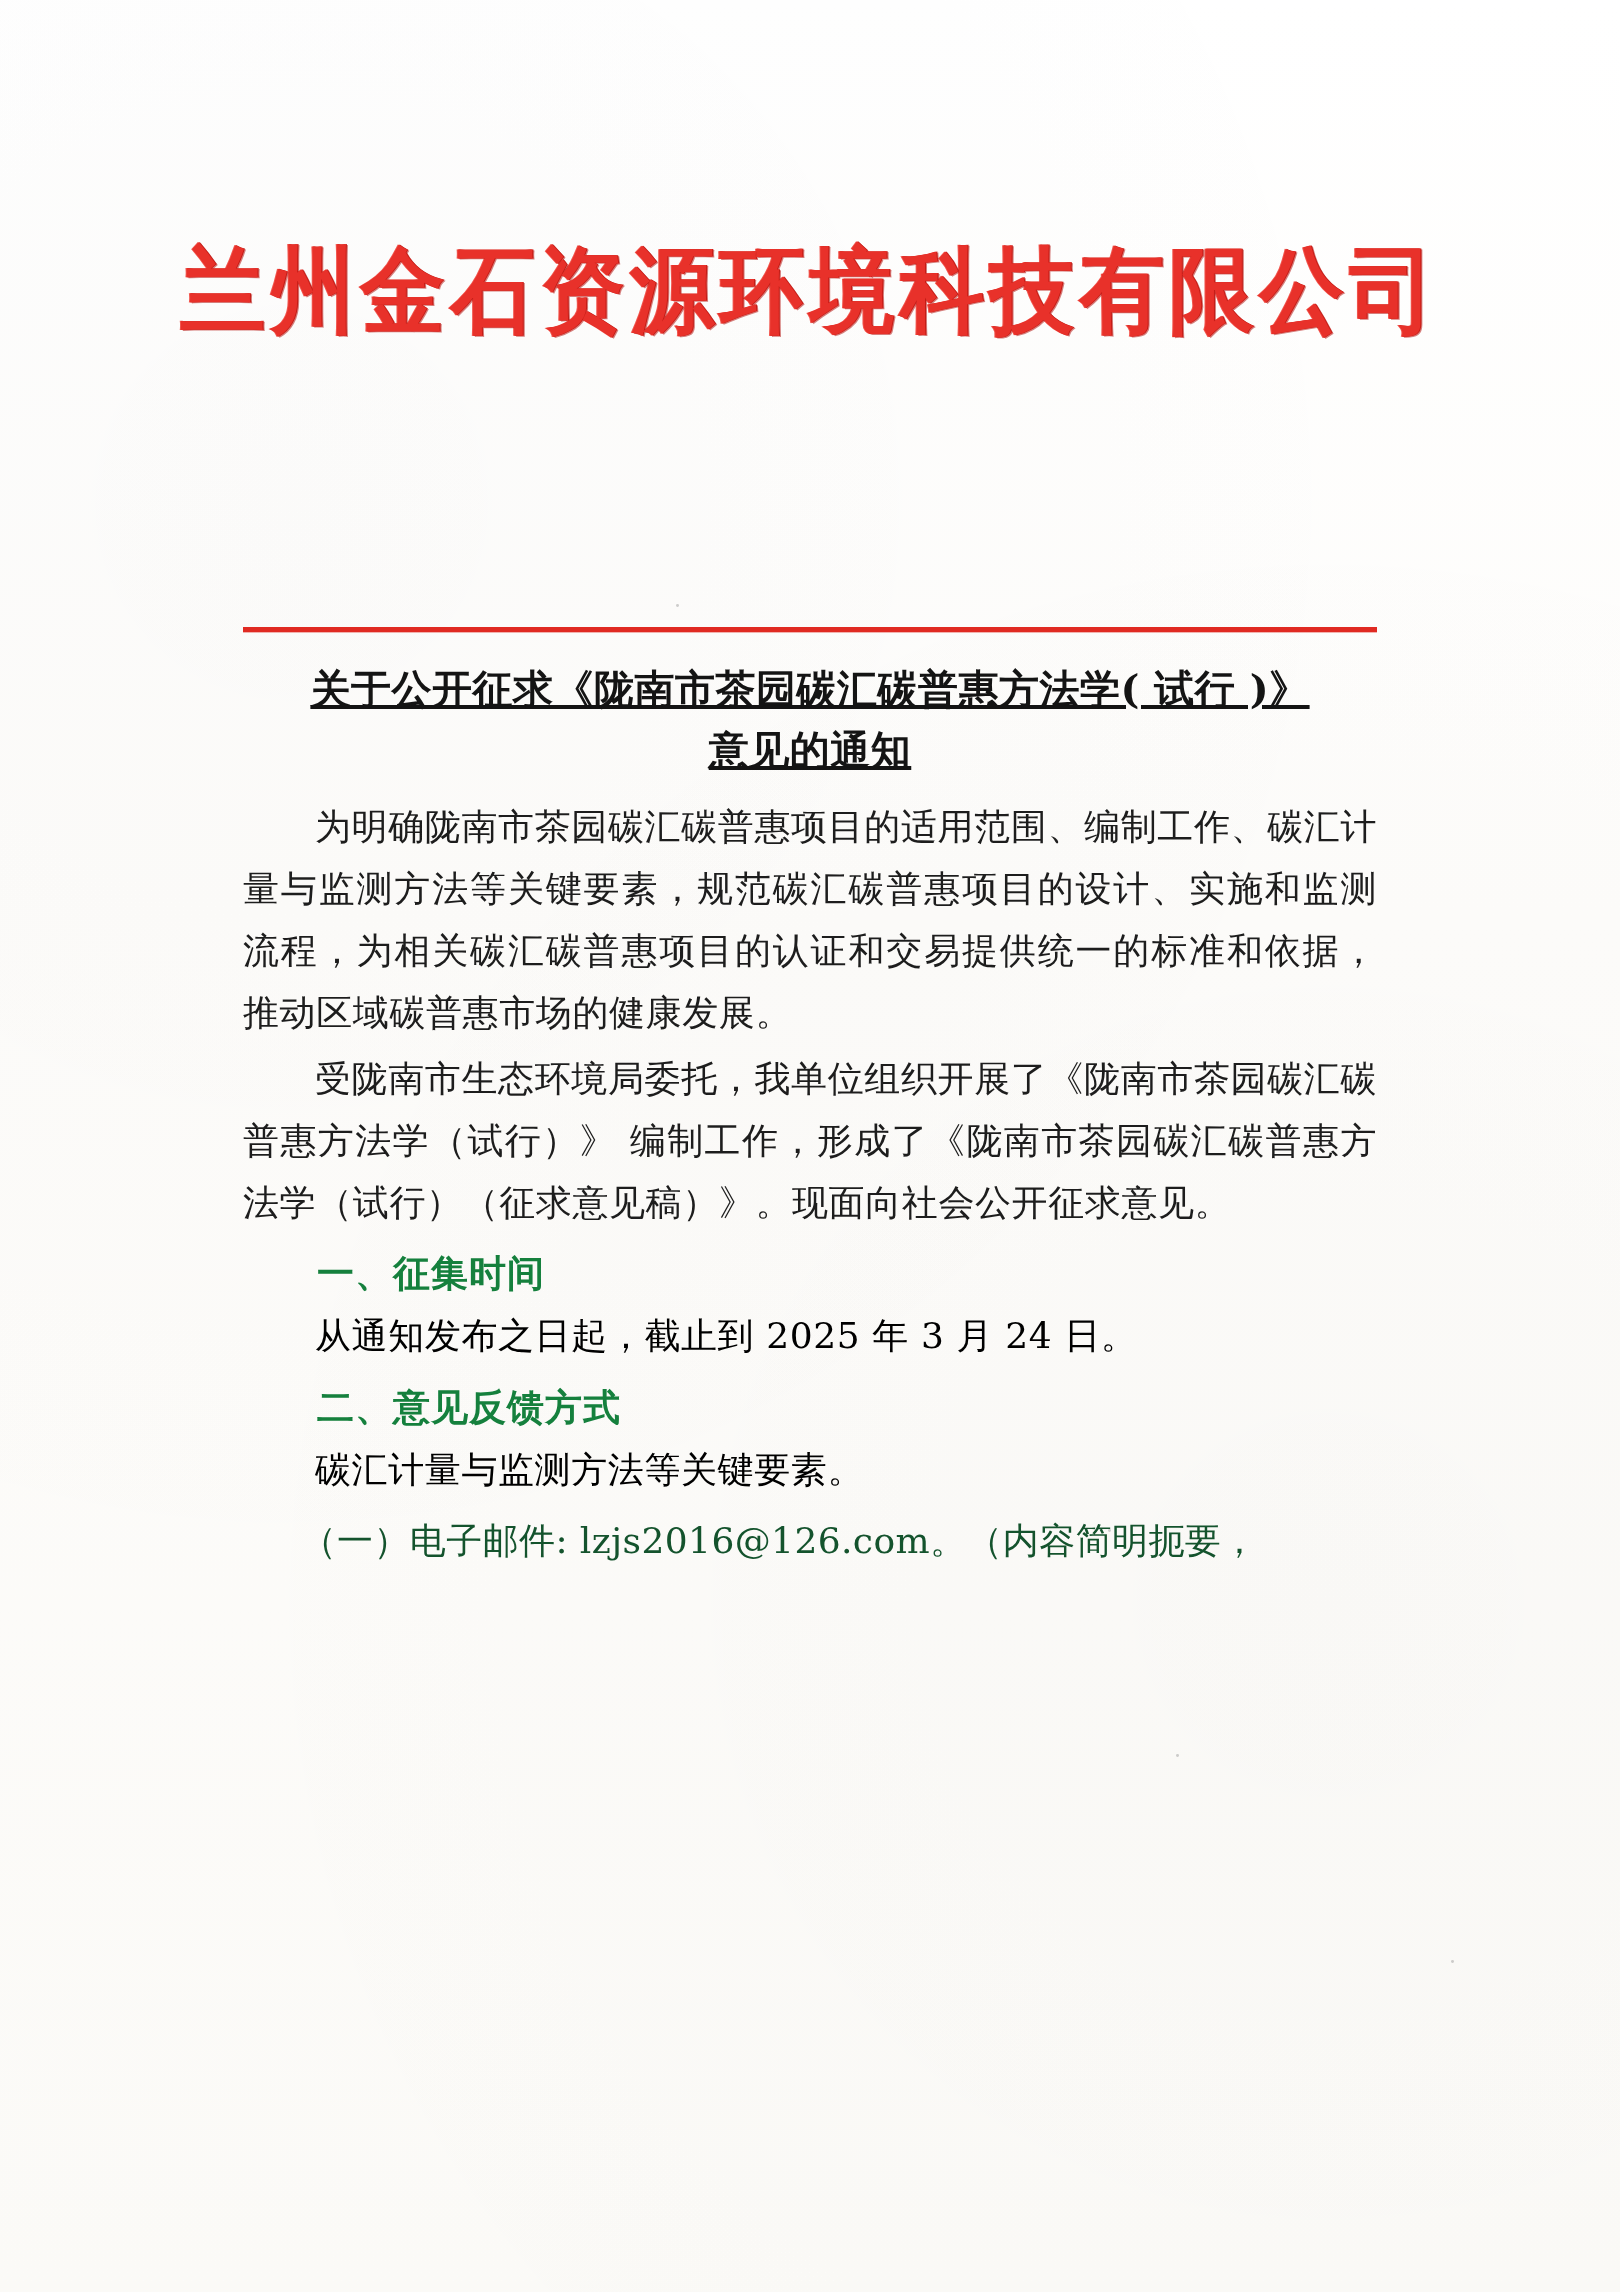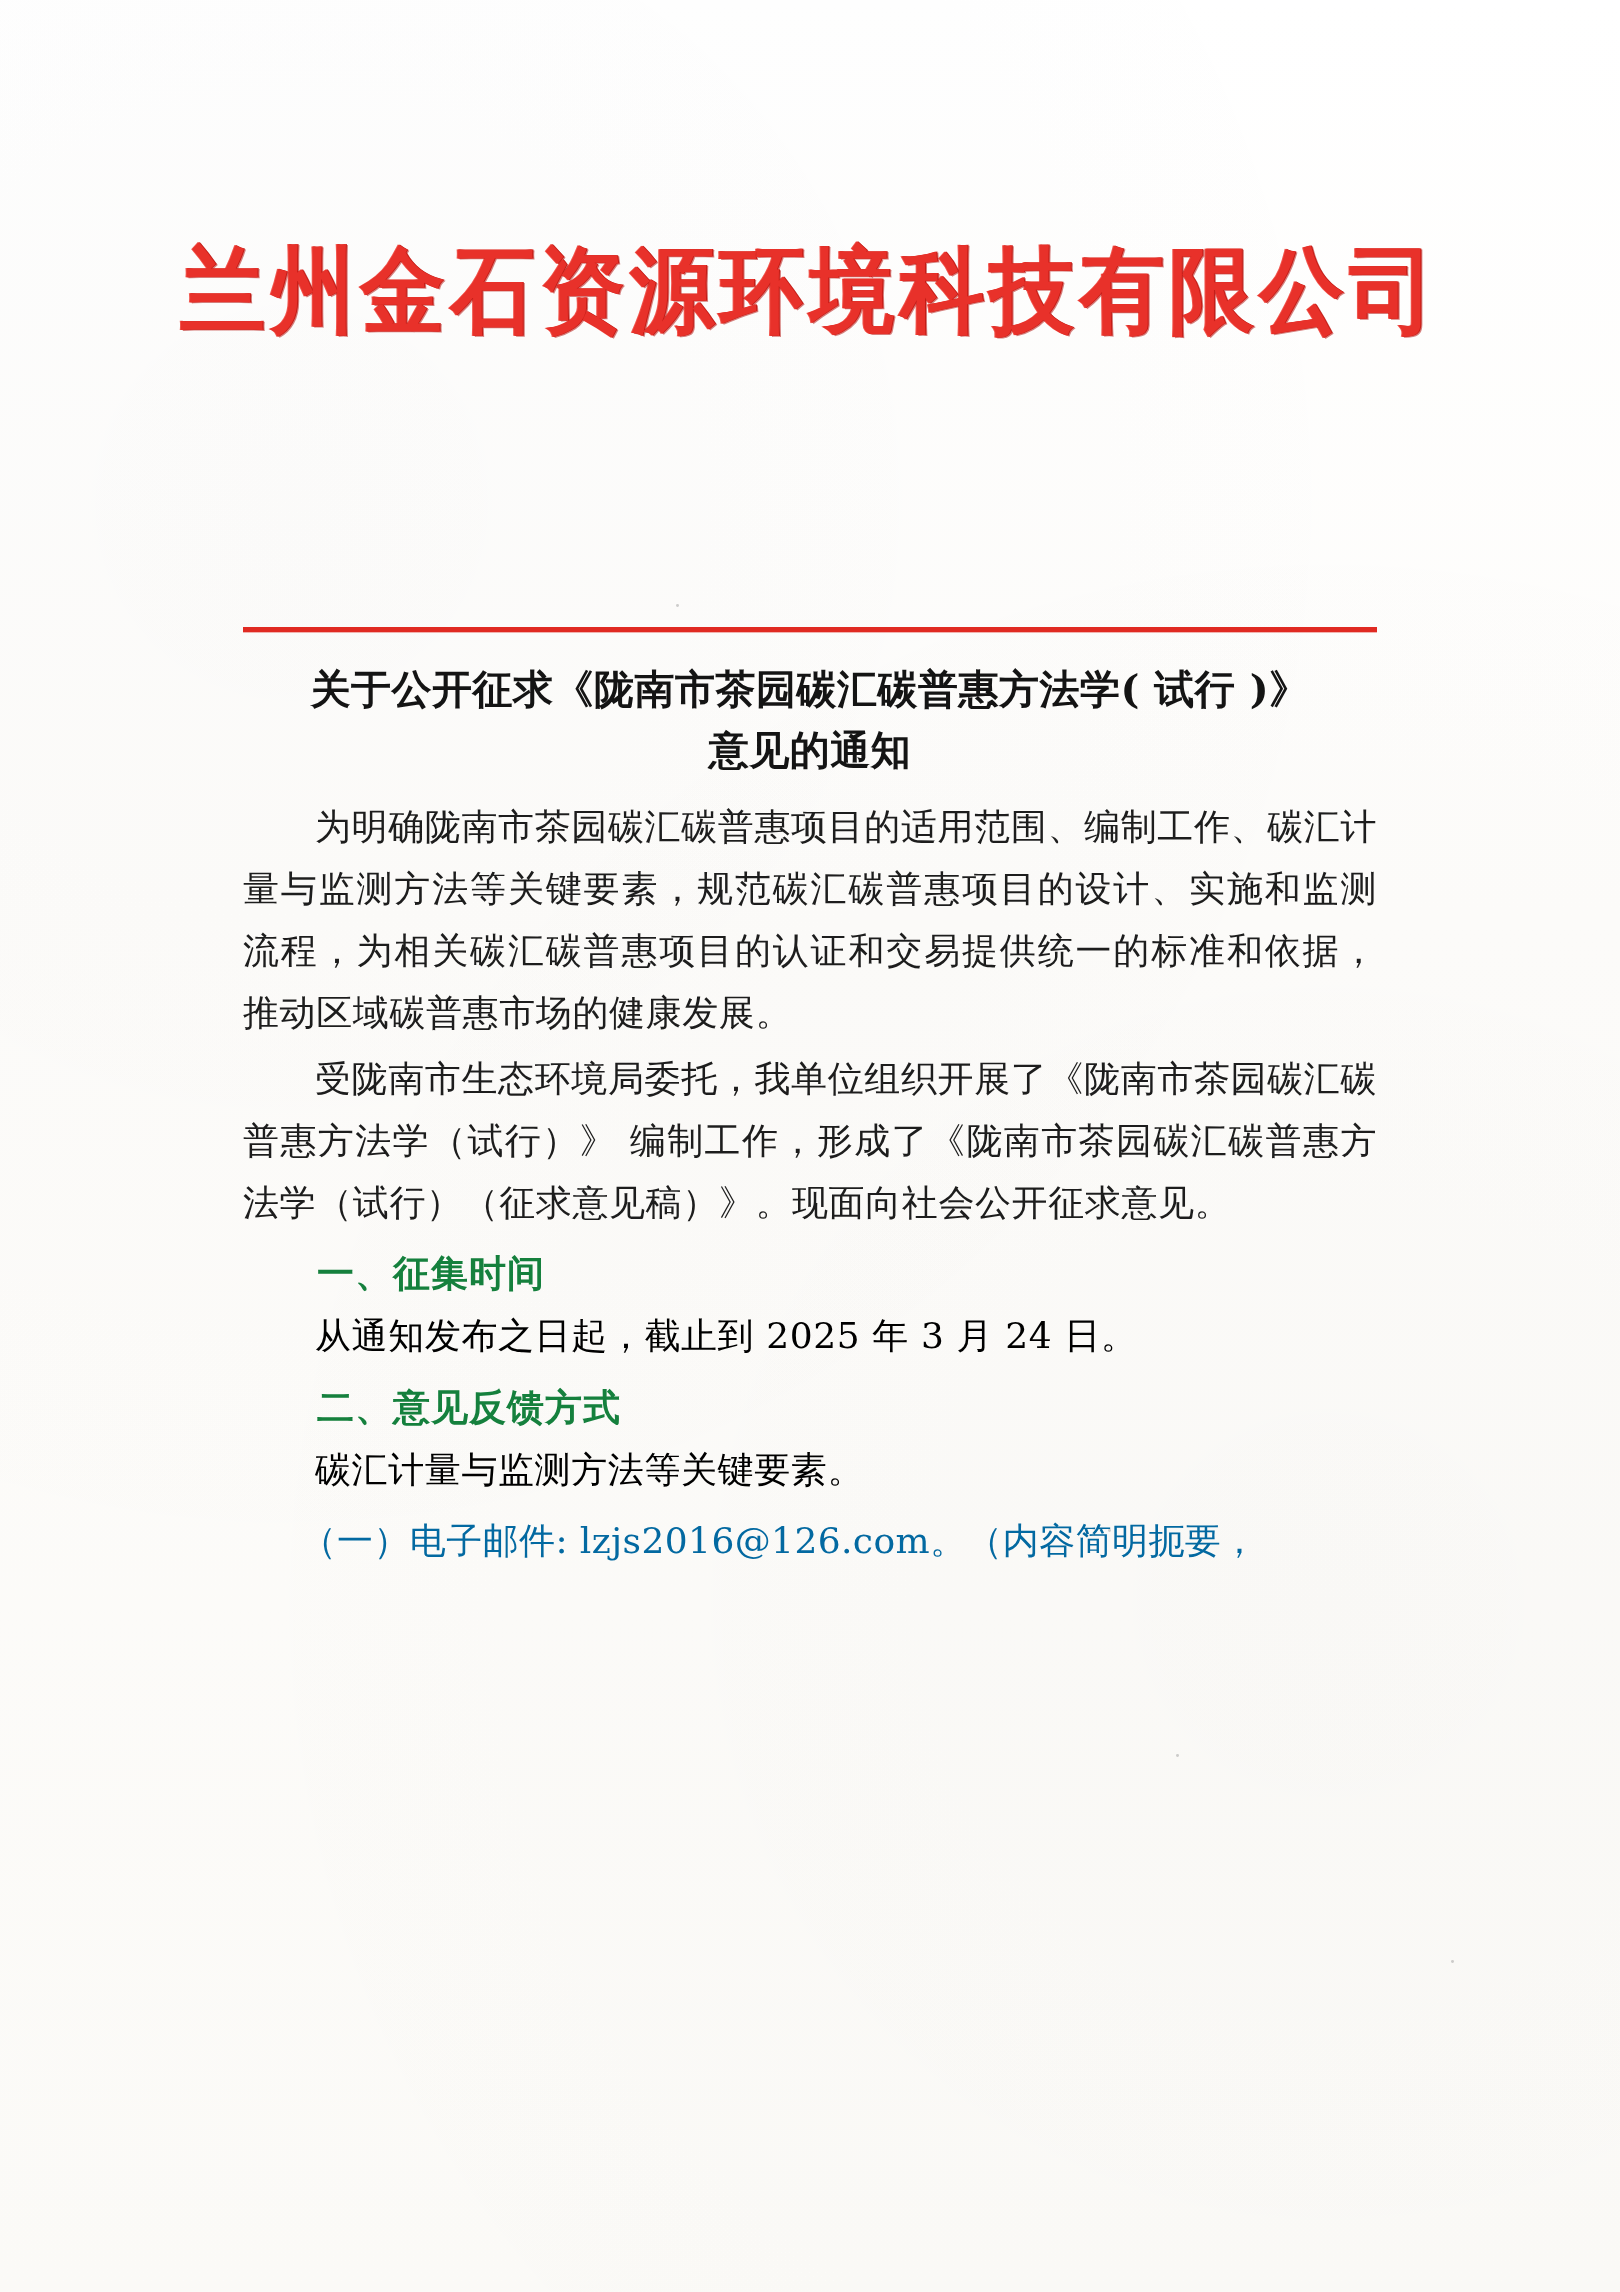--- a/index.html
+++ b/index.html
@@ -67,20 +67,21 @@
   }
   .doc-title {
     text-align: center;
     font-weight: 700;
     font-size: 40px;
     line-height: 1.52;
     letter-spacing: 0.5px;
     color: #141414;
     margin: 0 0 15.7px 0;
     font-family: "DejaVu Serif", "Liberation Serif", serif;
+    text-decoration: underline;
   }
   .doc-title .line2 {
     display: block;
   }
   p.para {
     margin: 0;
     font-size: 36px;
     line-height: 1.72;
     text-align: justify;
     text-indent: 2em;
@@ -108,21 +109,21 @@
     letter-spacing: 0.6px;
     color: #000000;
     font-family: "DejaVu Serif", "Liberation Serif", serif;
   }
   p.item {
     margin: 9.8px 0 0 0;
     font-size: 36px;
     line-height: 1.72;
     text-indent: 1.6em;
     letter-spacing: 0.4px;
-    color: #0369a1;
+    color: #14532d;
     font-family: "DejaVu Serif", "Liberation Serif", serif;
   }
   .speck {
     position: absolute;
     width: 2.9px;
     height: 2.9px;
     border-radius: 50%;
     background: rgba(120,120,120,0.35);
     pointer-events: none;
   }

